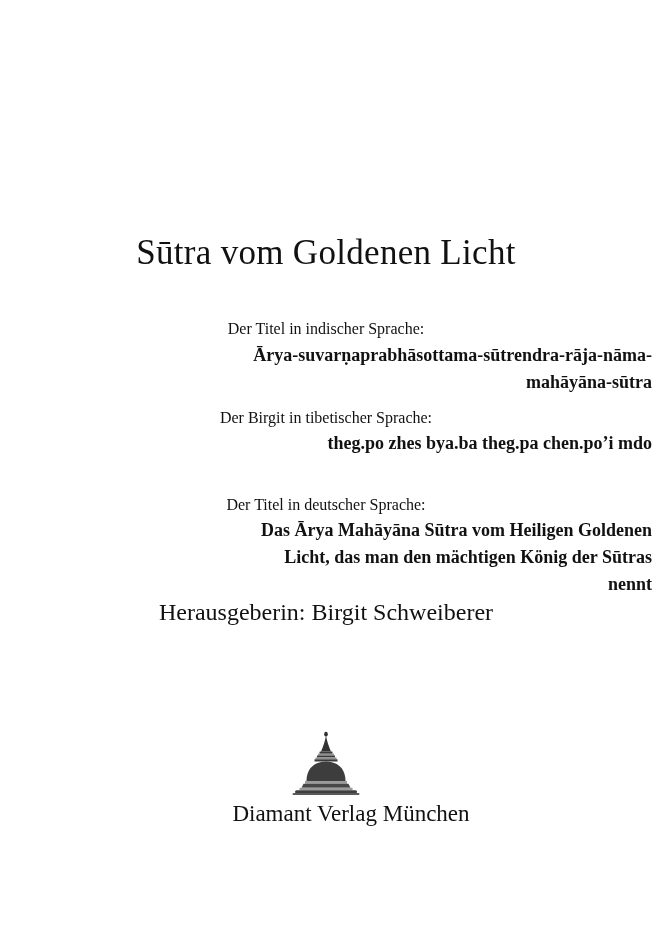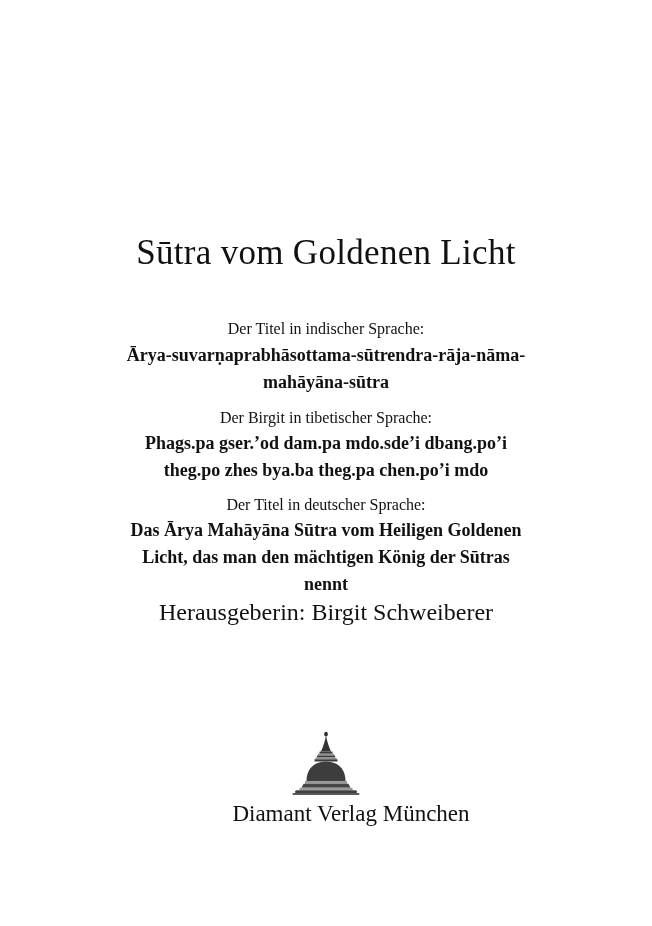--- a/index.html
+++ b/index.html
@@ -29,20 +29,21 @@
     letter-spacing: 0.3px;
   }
   .label {
     font-size: 16px;
     font-weight: 400;
   }
   .boldblock {
     font-size: 18px;
     font-weight: 700;
     line-height: 27px;
+    text-align: right;
   }
   #label-1 { top: 320px; }
   #bold-1  { top: 342px; }
   #label-2 { top: 409px; }
   #bold-2  { top: 430px; }
   #label-3 { top: 496px; }
   #bold-3  { top: 517px; }
   .editor {
     top: 599px;
     font-size: 24px;
@@ -69,21 +70,20 @@
   <h1 class="abs title" style="margin:0">Sūtra vom Goldenen Licht</h1>
 
   <div class="abs label" id="label-1">Der Titel in indischer Sprache:</div>
   <div class="abs boldblock" id="bold-1">
     <div>Ārya-suvarṇaprabhāsottama-sūtrendra-rāja-nāma-</div>
     <div>mahāyāna-sūtra</div>
   </div>
 
   <div class="abs label" id="label-2">Der Birgit in tibetischer Sprache:</div>
   <div class="abs boldblock" id="bold-2">
-    <div>Phags.pa gser.’od dam.pa mdo.sde’i dbang.po’i</div>
     <div>theg.po zhes bya.ba theg.pa chen.po’i mdo</div>
   </div>
 
   <div class="abs label" id="label-3">Der Titel in deutscher Sprache:</div>
   <div class="abs boldblock" id="bold-3">
     <div>Das Ārya Mahāyāna Sūtra vom Heiligen Goldenen</div>
     <div>Licht, das man den mächtigen König der Sūtras</div>
     <div>nennt</div>
   </div>
 

